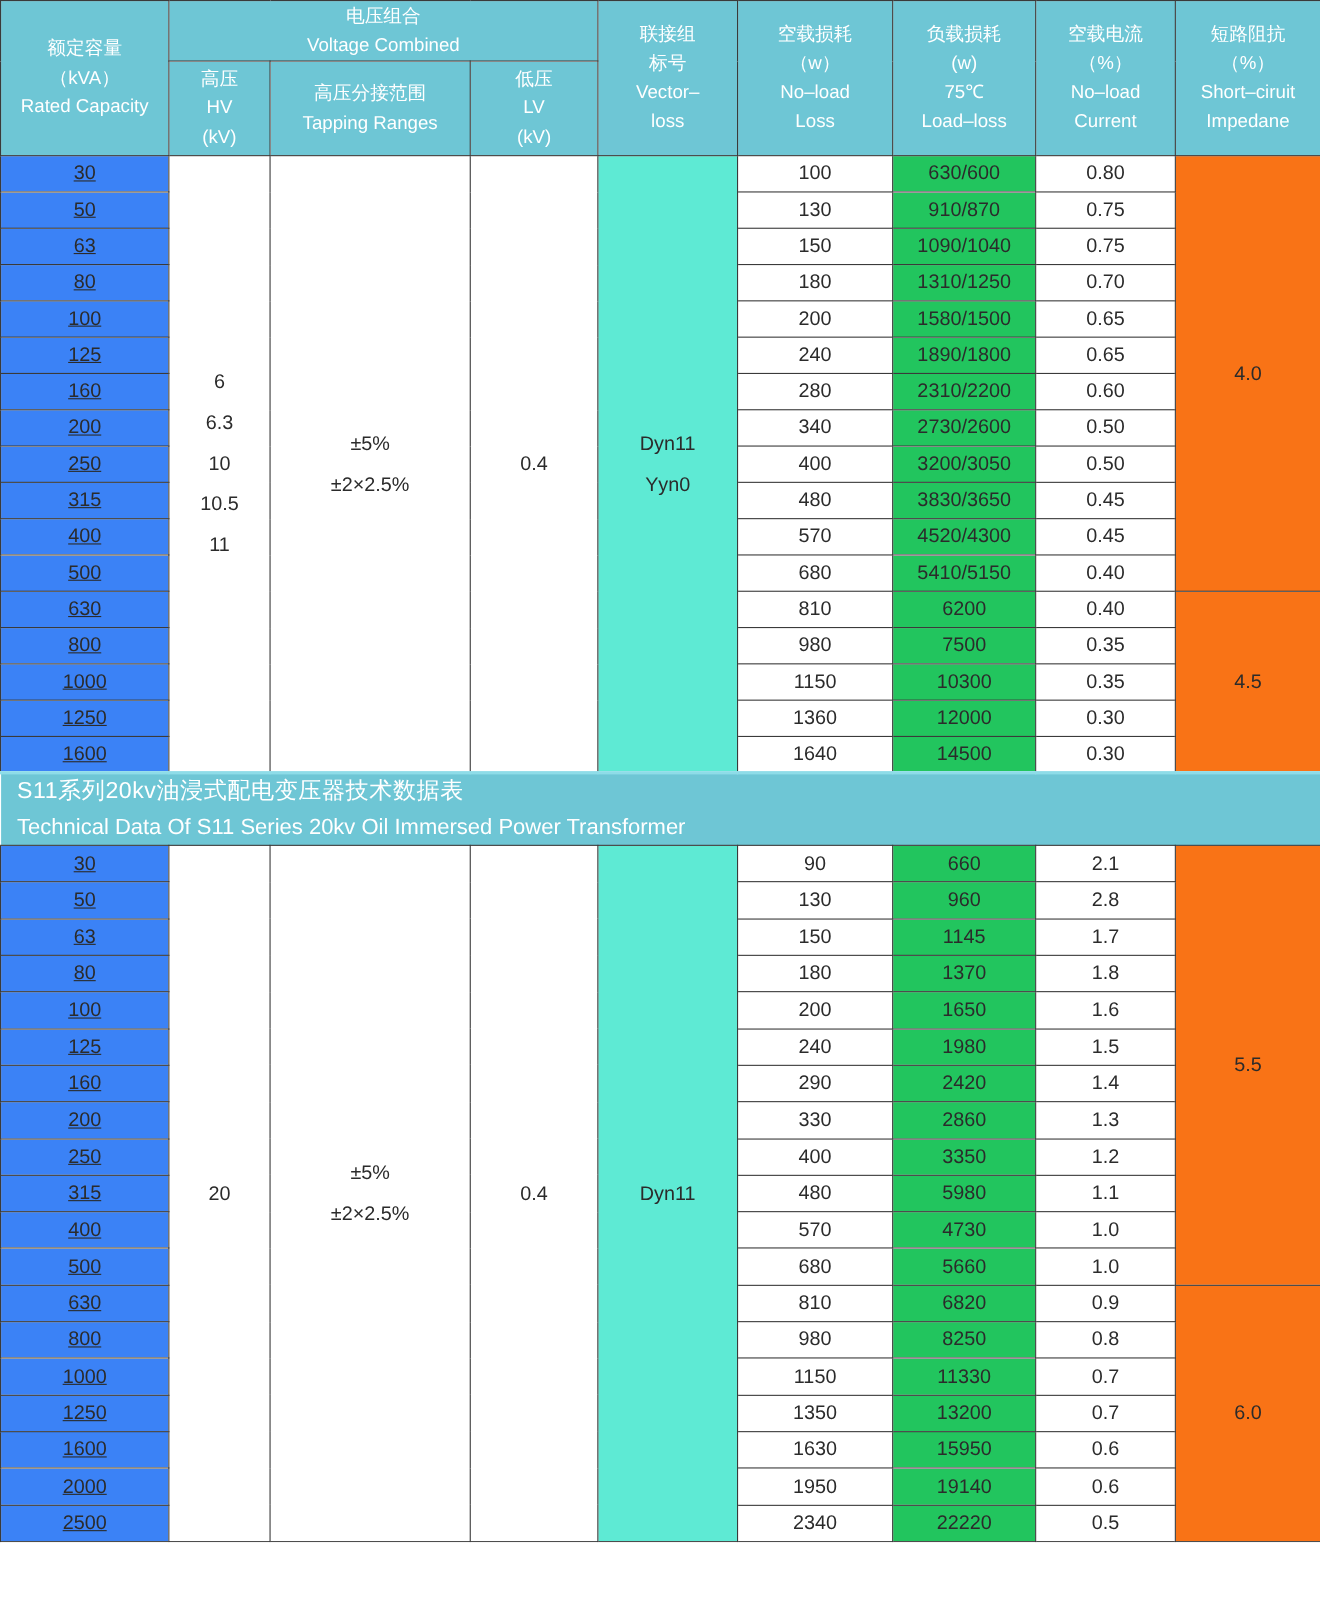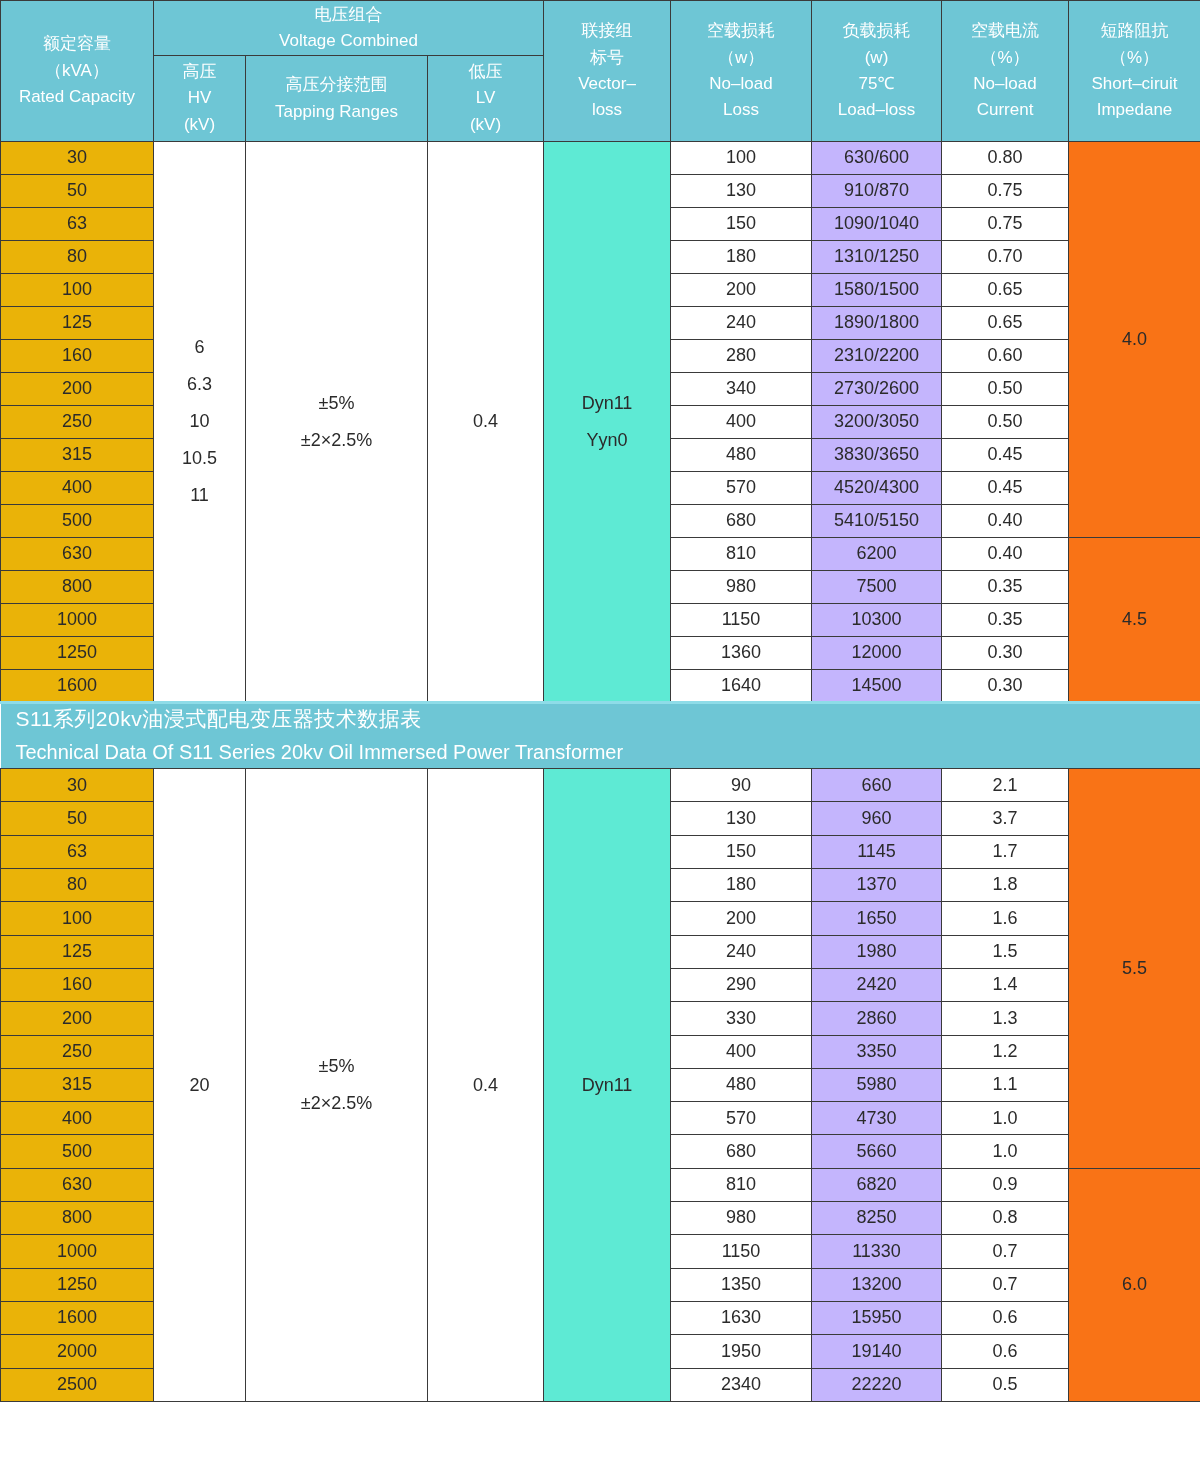--- a/index.html
+++ b/index.html
@@ -32,22 +32,22 @@
   tr.hrow2 { height:86px; }
 
   
   tbody.sec tr { height:33px; }
   tbody.sec2 tr { height:33.3px; }
   td {
     font-size:18px;
     line-height:1.2;
     background:#ffffff;
   }
-  .c-cap  { background:#eab308; }
-  .c-load { background:#c4b5fd; }
+  .c-cap  { background:#3b82f6;text-decoration:underline; }
+  .c-load { background:#22c55e; }
   .c-imp  { background:#f97316; }
   .c-vec  { background:#5eead4; }
   .c-multi {
     white-space:pre-line;
     line-height:2.05;
   }
 
   
   tr.banner-row { height:63px; }
   td.banner {
@@ -276,21 +276,21 @@
           <td class="c-multi c-vec" rowspan="19">Dyn11</td>
           <td>90</td>
           <td class="c-load">660</td>
           <td>2.1</td>
           <td class="c-imp" rowspan="12">5.5</td>
         </tr>
         <tr>
           <td class="c-cap">50</td>
           <td>130</td>
           <td class="c-load">960</td>
-          <td>3.7</td>
+          <td>2.8</td>
         </tr>
         <tr>
           <td class="c-cap">63</td>
           <td>150</td>
           <td class="c-load">1145</td>
           <td>1.7</td>
         </tr>
         <tr>
           <td class="c-cap">80</td>
           <td>180</td>

